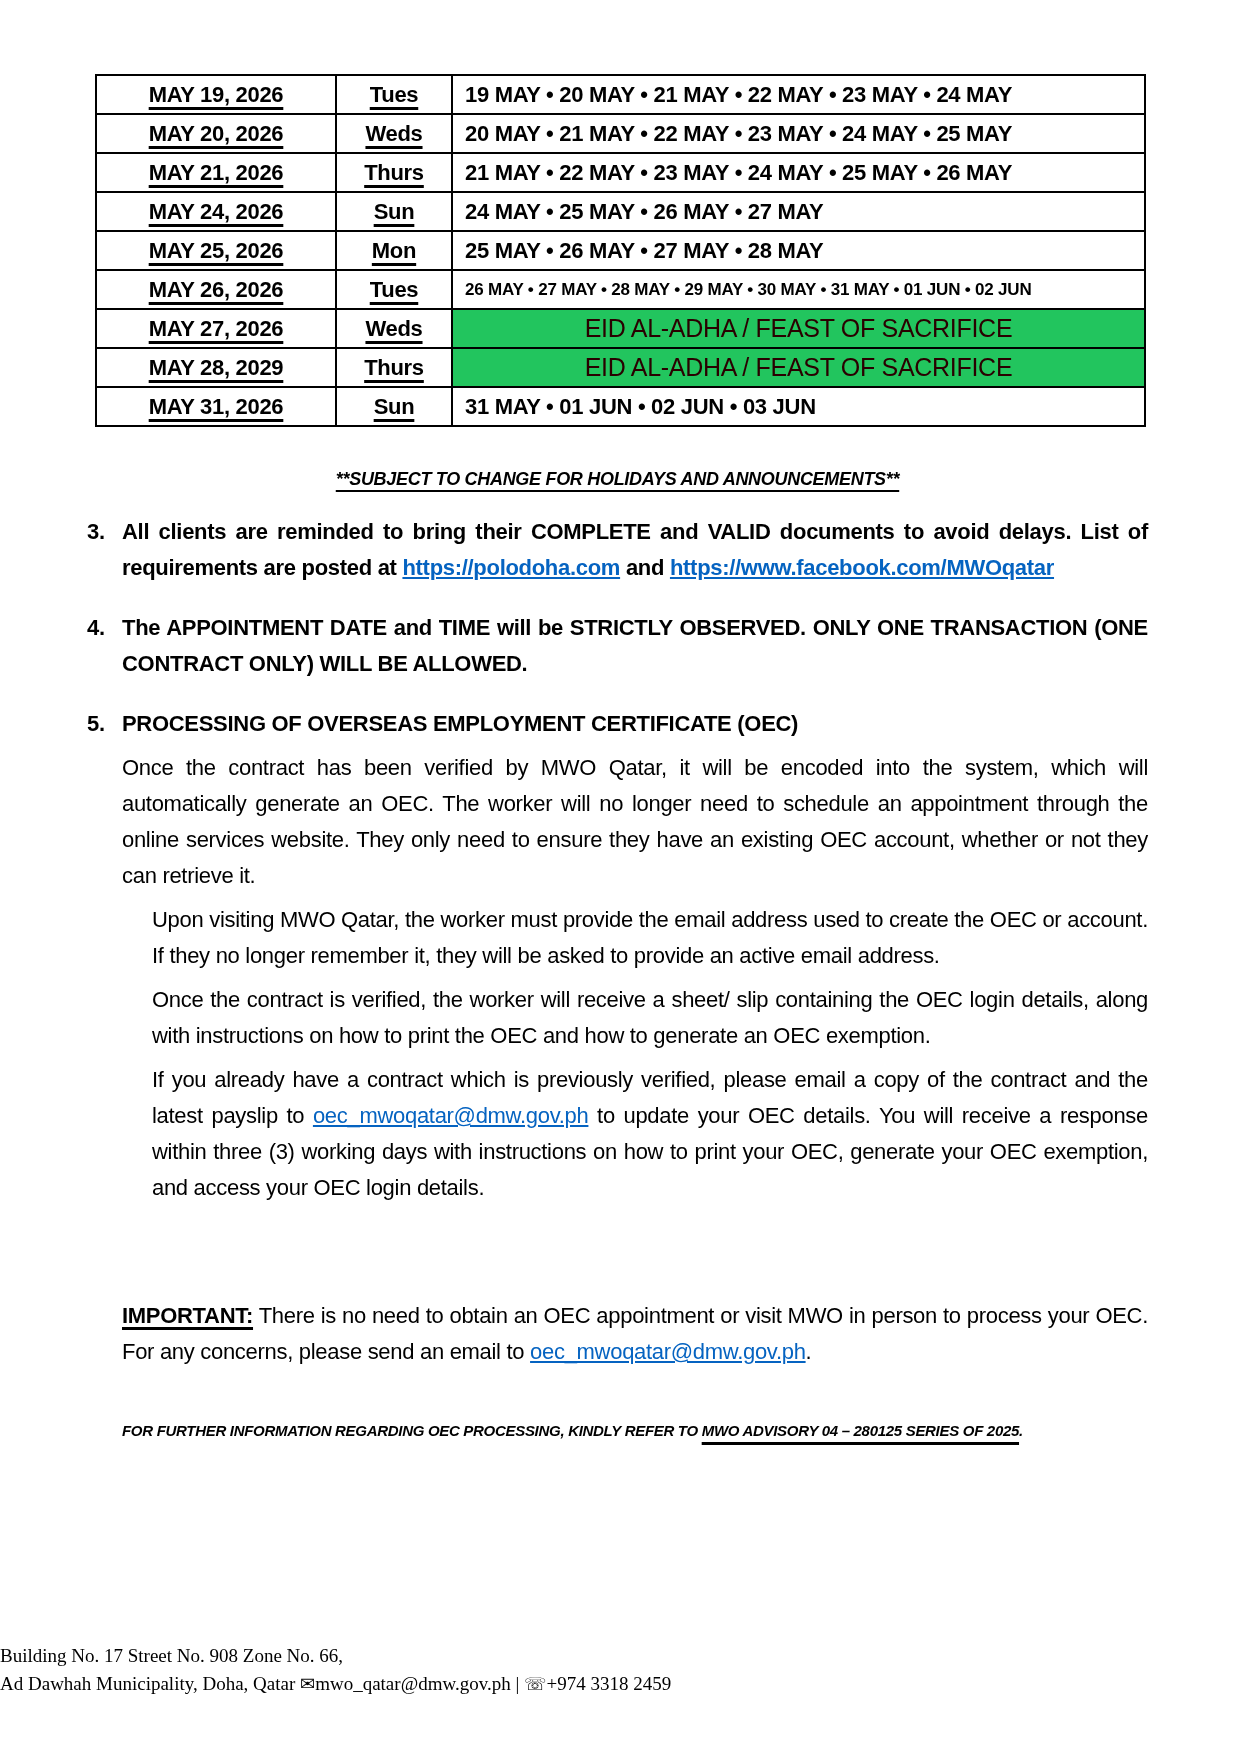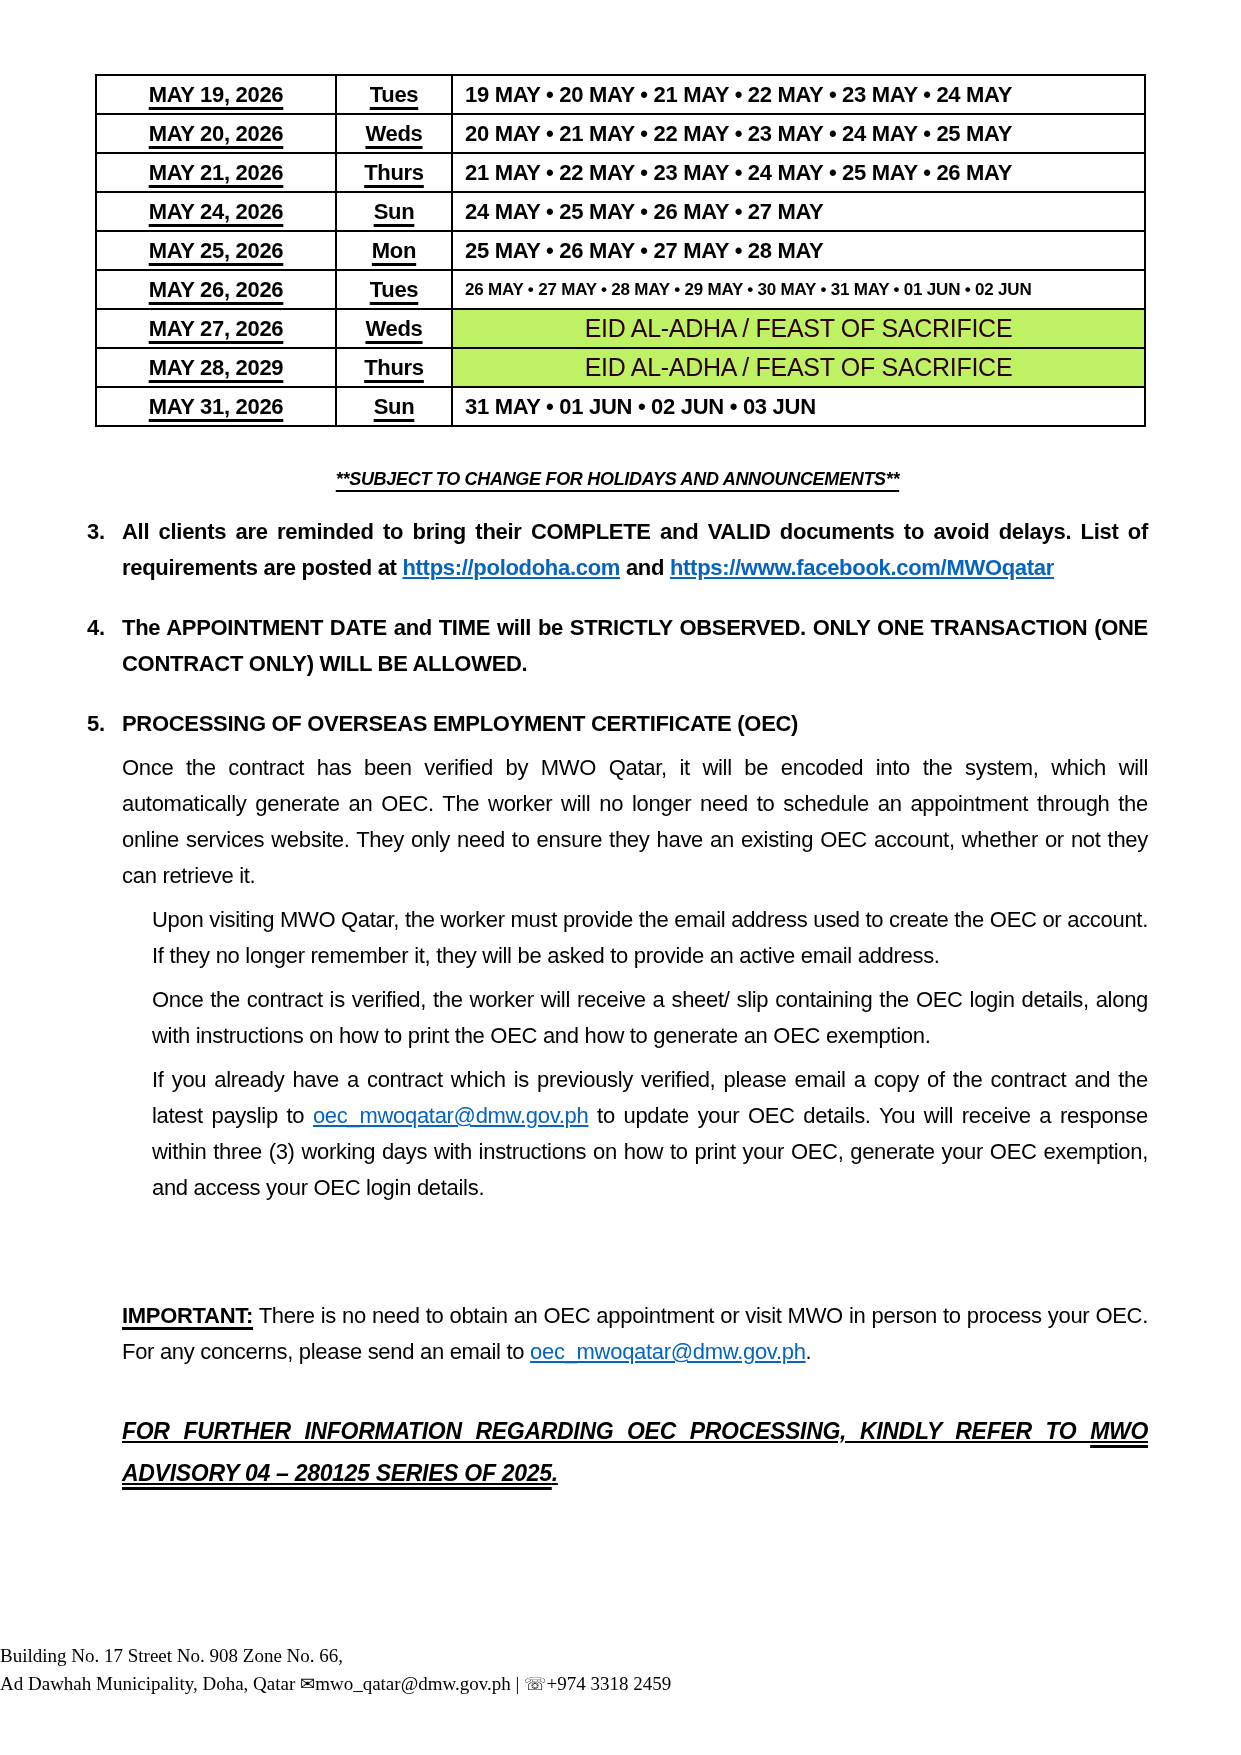--- a/index.html
+++ b/index.html
@@ -33,21 +33,21 @@
   td.c-date{width:236px;text-align:center;font-size:24px;}
   td.c-day{width:112px;text-align:center;font-size:24px;}
   td.c-date span,td.c-day span{
     text-decoration:underline;
     text-decoration-thickness:2.5px;
     text-underline-offset:5px;
   }
   td.c-sched{padding:0 8px 0 12px;}
   td.c-sched.small{font-size:17px;letter-spacing:-0.2px;}
   td.c-sched.holiday{
-    background:#bef264;
+    background:#22c55e;
     color:#2a0000;
     font-weight:normal;
     text-align:center;
     font-size:25px;
     padding:0;
   }
   
   .notice{
     margin-top:42px;
     text-align:center;
@@ -91,26 +91,25 @@
     cursor:pointer;
   }
   .imp-label{
     font-weight:bold;
     text-decoration:underline;
     text-decoration-thickness:2.5px;
     text-underline-offset:4px;
   }
   .further{
     margin:40px 0 0 35px;
-    font-size:23px;
+    font-size:15px;
     line-height:42px;
     font-weight:bold;
     font-style:italic;
     text-align:justify;
-    text-decoration:underline;
   }
   .further .u{
     text-decoration:underline;
     text-decoration-thickness:2.5px;
     text-underline-offset:6px;
   }
   
   .footer{
     position:absolute;
     left:0;right:0;

